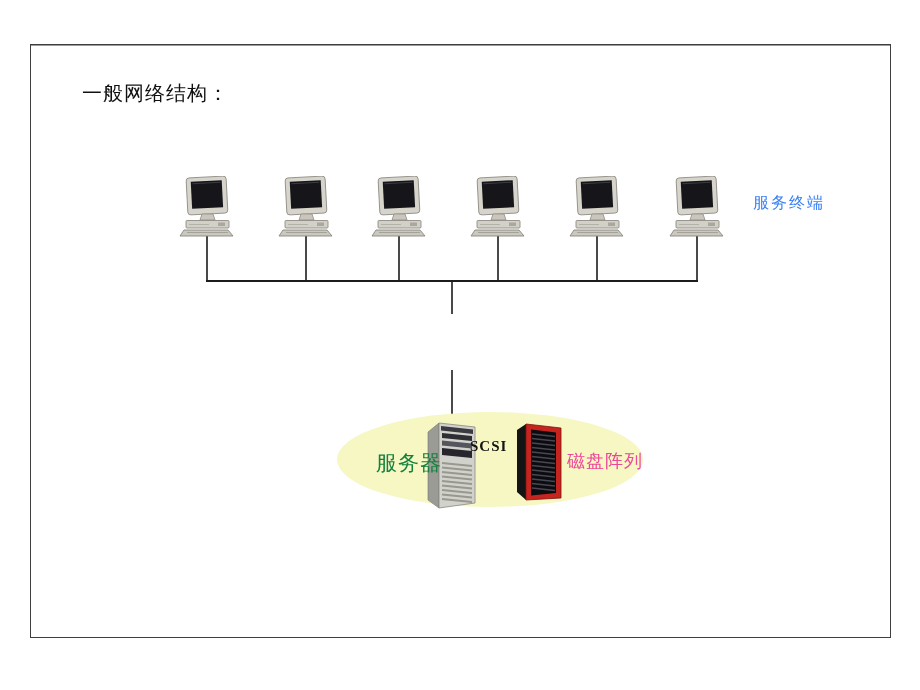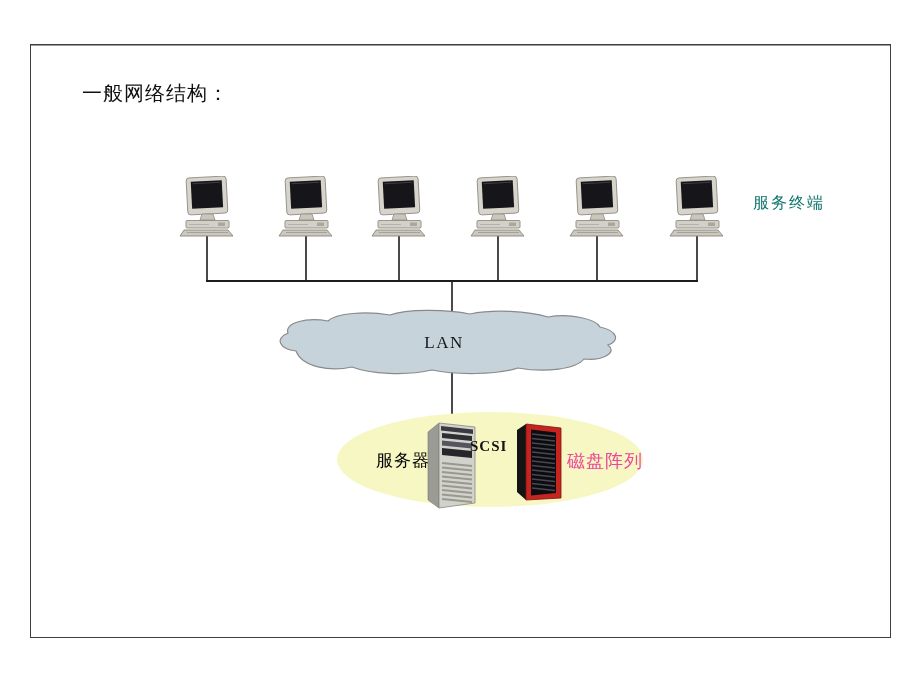--- a/index.html
+++ b/index.html
@@ -8,30 +8,30 @@
   .frame{position:absolute;left:30px;top:44px;width:859px;height:592px;border:1px solid #3f3f3f;box-shadow:inset 0 1px 0 #9a9a9a;}
   .title{position:absolute;left:82px;top:80px;font-size:20px;letter-spacing:1px;color:#101010;white-space:nowrap;}
   .wires{position:absolute;left:0;top:0;width:920px;height:690px;pointer-events:none;}
   .terminal{position:absolute;top:176px;width:56px;height:62px;}
   .terminal:nth-of-type(1){left:179px;}
   .terminal:nth-of-type(2){left:278px;}
   .terminal:nth-of-type(3){left:371px;}
   .terminal:nth-of-type(4){left:470px;}
   .terminal:nth-of-type(5){left:569px;}
   .terminal:nth-of-type(6){left:669px;}
-  .label-terminals{position:absolute;left:753px;top:193px;font-size:16px;color:#0f766e;letter-spacing:2px;white-space:nowrap;}
+  .label-terminals{position:absolute;left:753px;top:193px;font-size:16px;color:#3b82f6;letter-spacing:2px;white-space:nowrap;}
   .cloud{position:absolute;left:266px;top:309px;width:356px;height:68px;}
   .cloud svg{position:absolute;left:0;top:0;}
   .cloud .lan{position:absolute;left:0;top:0;width:100%;height:100%;display:flex;align-items:center;justify-content:center;font-size:17px;letter-spacing:1.5px;color:#15151a;}
   .pool{position:absolute;left:337px;top:412px;width:306px;height:95px;border-radius:50%;
         background:radial-gradient(ellipse at 50% 45%, #fbfbда 0%, #fbfbd8 30%, #f6f6c0 75%, #f2f2b4 100%);
         background-color:#f7f7c4;}
   .server-box{position:absolute;left:424px;top:418px;width:56px;height:92px;}
   .disk-box{position:absolute;left:515px;top:422px;width:48px;height:80px;}
-  .label-server{position:absolute;left:376px;top:449px;font-size:17px;color:#000000;letter-spacing:1px;white-space:nowrap;text-align:center;}
+  .label-server{position:absolute;left:376px;top:449px;font-size:21px;color:#15803d;letter-spacing:1px;white-space:nowrap;text-align:center;}
   .label-scsi{position:absolute;left:470px;top:438px;width:56px;font-size:15px;font-weight:bold;color:#141414;letter-spacing:1px;}
   .label-disk{position:absolute;left:567px;top:449px;font-size:18px;color:#ec4899;letter-spacing:1px;white-space:nowrap;}
 </style>
 </head>
 <body>
 
 <div class="canvas">
 
   <div class="frame"></div>
 
@@ -145,28 +145,20 @@
       <rect x="39" y="46.5" width="7" height="3.5" fill="#aaa79e"></rect>
       <line x1="10" y1="48.5" x2="30" y2="48.5" stroke="#b4b1a8" stroke-width="1"></line>
       <polygon points="5,54 49,54 54,60 1,60" fill="#cbc8bf" stroke="#8a877f" stroke-width="0.9"></polygon>
       <line x1="8" y1="56.5" x2="49" y2="56.5" stroke="#a5a299" stroke-width="1"></line>
     </svg>
   </div>
 </div>
 
   <div class="label-terminals">服务终端</div>
 
-  <div class="cloud">
-    <svg width="356" height="68" viewBox="0 0 356 68">
-      <path stroke="#8a8a8a" stroke-width="1.2" d="M 30,42 C 14,40 8,30 22,24 C 18,14 40,8 62,12 C 70,4 100,2 124,6 C 140,0 180,0 204,5
-           C 228,0 262,2 282,8 C 304,4 330,10 334,18 C 352,22 354,32 342,36 C 352,44 336,52 318,50
-           C 310,60 280,64 252,59 C 230,66 190,66 166,61 C 140,67 104,65 86,58 C 64,63 36,58 30,42 Z" fill="#c6d3da"></path>
-    </svg>
-    <div class="lan">LAN</div>
-  </div>
 
   <div class="pool"></div>
 
   <svg class="server-box" viewBox="0 0 56 92">
     <polygon points="4,14 15,5 15,90 4,82" fill="#9b9b95" stroke="#77776f" stroke-width="0.6"></polygon>
     <polygon points="15,5 51,9 51,85 15,90" fill="#d2d2cc" stroke="#888880" stroke-width="0.8"></polygon>
     <polygon points="17,8 49,11.5 49,16 17,12.5" fill="#3a3a40"></polygon>
     <polygon points="18,15 48,18 48,23 18,20" fill="#2e2e34"></polygon>
     <polygon points="18,22.5 48,25.5 48,30.5 18,27.5" fill="#55555e"></polygon>
     <polygon points="18,30 48,33 48,40 18,37" fill="#26262c"></polygon>

